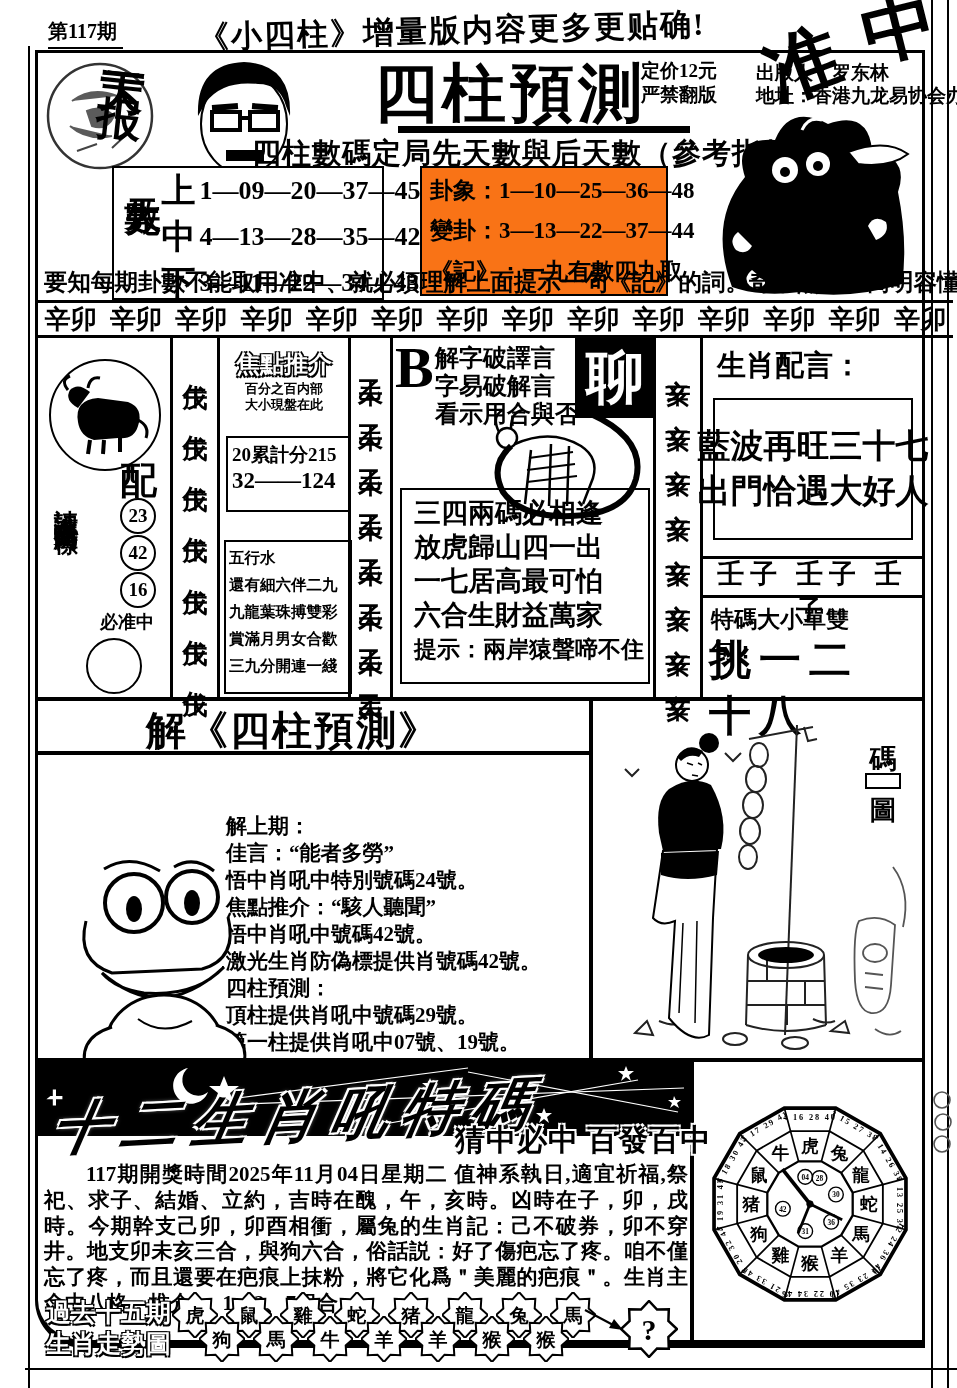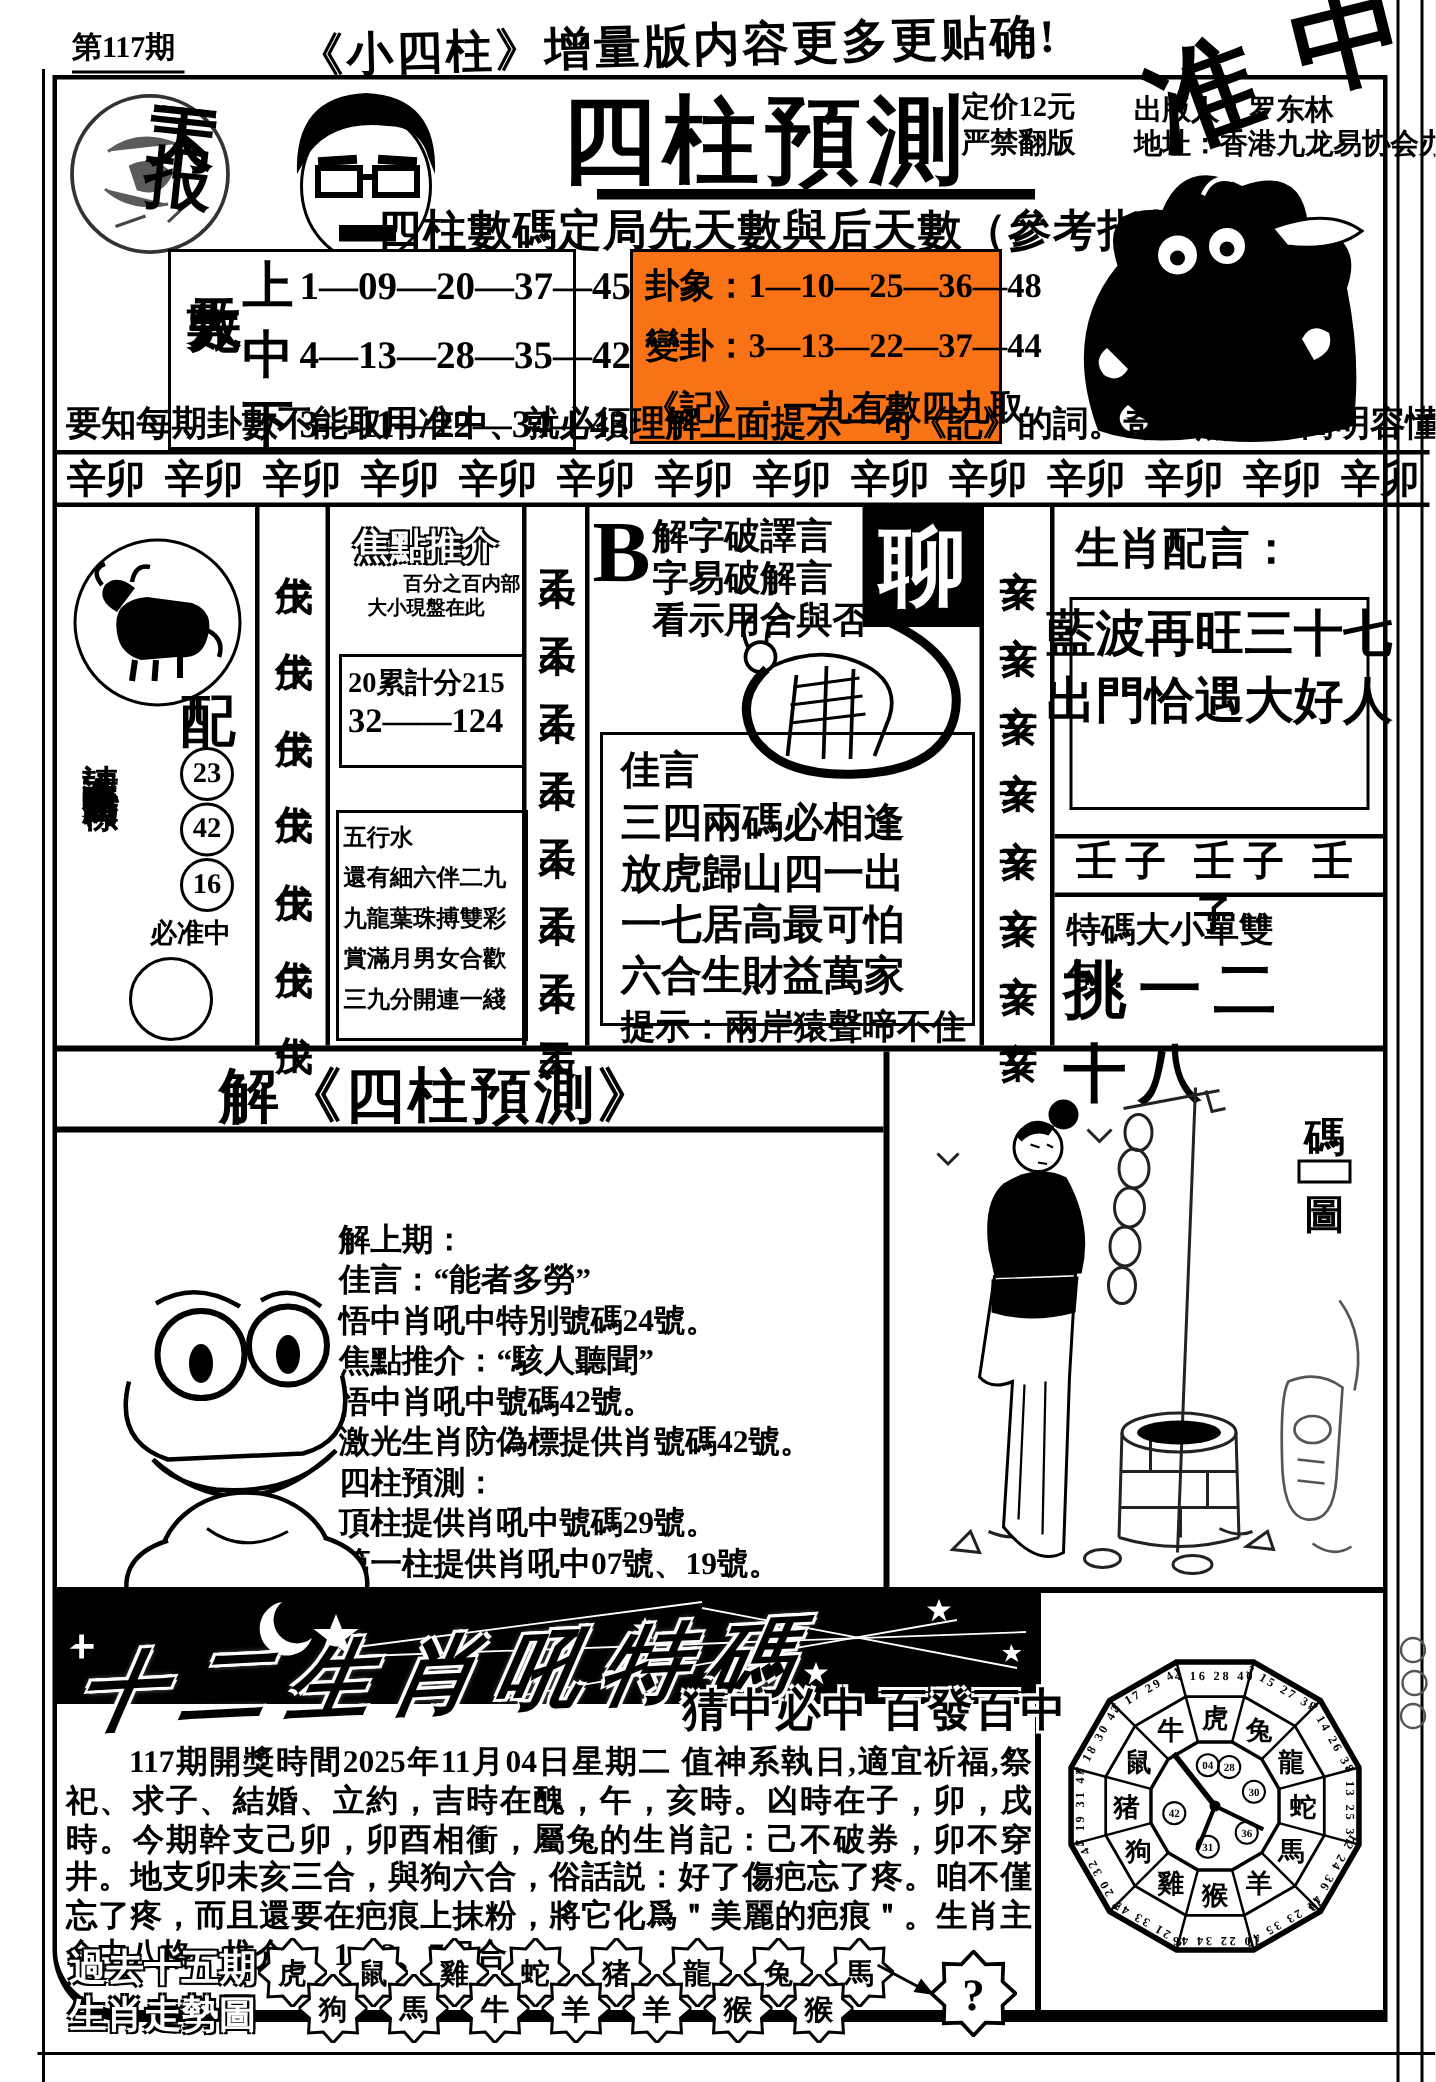--- a/index.html
+++ b/index.html
@@ -58,21 +58,21 @@
   .score-box{border:2px solid #000;font-weight:900;}
   .poem-box{border:2px solid #000;}
   .poem-box div{font-size:15.5px;font-weight:900;white-space:nowrap;}
   .liao-box{background:#000;color:#fff;width:80px;height:80px;display:flex;align-items:center;justify-content:center;
             font-size:58px;font-weight:900;}
   .jiayan-box{border:2px solid #000;padding:6px 12px;box-sizing:border-box;}
   .jiayan-box .t{font-size:26px;font-weight:900;}
   .jiayan-box .ln{font-size:27px;font-weight:900;line-height:34px;white-space:nowrap;}
   .jiayan-box .tip{font-size:23px;font-weight:900;white-space:nowrap;margin-top:2px;}
   .sx-title{font-size:29px;font-weight:900;}
-  .couplet-box{border:2px solid #000;display:flex;flex-direction:column;justify-content:flex-start;align-items:center;}
+  .couplet-box{border:2px solid #000;display:flex;flex-direction:column;justify-content:center;align-items:center;}
   .couplet-box div{font-size:33px;font-weight:900;white-space:nowrap;}
   .renzi{font-size:27px;font-weight:900;text-align:center;letter-spacing:6px;}
   .sp-label{font-size:23px;font-weight:900;}
   .sp-value{font-size:42px;font-weight:900;letter-spacing:8px;}
   
   .solution-box{left:38px;top:701px;width:555px;height:361px;border-right:4px solid #000;box-sizing:border-box;z-index:2;}
   .sol-header{position:absolute;left:0;top:0;width:100%;height:54px;border-bottom:4px solid #000;box-sizing:border-box;}
   .sol-title{position:absolute;left:40px;top:2px;width:430px;text-align:center;font-size:40px;font-weight:900;letter-spacing:2px;}
   .sol-lines{position:absolute;left:188px;top:112px;width:360px;font-size:21px;font-weight:900;line-height:27px;}
   .illus-box{left:593px;top:701px;width:329px;height:361px;z-index:2;}
@@ -243,21 +243,21 @@
         <span class="vpair">戊午</span>
         <span class="vpair">戊午</span>
         <span class="vpair">戊午</span>
         <span class="vpair">戊午</span>
         <span class="vpair">戊午</span>
         <span class="vpair">戊午</span>
       </div>
 
     <div class="gcol gc-borders" style="width:131px;">
       <div class="abs outline-txt" style="left:0;top:10px;width:128px;text-align:center;font-size:24px;font-weight:900;">焦點推介</div>
-      <div class="abs" style="left:0;top:42px;width:128px;text-align:center;font-size:13px;font-weight:900;margin-left:24px;">百分之百内部</div>
+      <div class="abs" style="left:0;top:42px;width:128px;text-align:center;font-size:13px;font-weight:900;">百分之百内部</div>
       <div class="abs" style="left:0;top:58px;width:128px;text-align:center;font-size:13px;font-weight:900;">大小現盤在此</div>
       <div class="abs score-box" style="left:6px;top:98px;width:112px;height:64px;padding:4px 4px;">
         <div style="font-size:19px;">20累計分215</div>
         <div style="font-size:23px;">32——124</div>
       </div>
       <div class="abs poem-box" style="left:4px;top:202px;width:118px;height:138px;padding:6px 3px;">
 
       <div style="margin-bottom:6px;">五行水</div>
           <div style="margin-bottom:6px;">還有細六伴二九</div>
           <div style="margin-bottom:6px;">九龍葉珠搏雙彩</div>
@@ -287,21 +287,20 @@
       </div>
       <div class="abs liao-box" style="left:182px;top:0;">聊</div>
       <svg class="abs" style="left:48px;top:56px;" width="210" height="130" viewBox="0 0 210 130">
         <path d="M150,20 Q205,45 195,85 Q185,120 130,122 Q80,124 62,98 Q48,72 70,52" fill="none" stroke="#000" stroke-width="6"></path>
         <path d="M58,38 q-8,-16 4,-22 M70,34 q0,-16 12,-18" stroke="#000" stroke-width="2.5" fill="none"></path>
         <circle cx="66" cy="44" r="10" fill="none" stroke="#000" stroke-width="2.5"></circle>
         <path d="M74,50 Q110,34 140,52 Q158,64 152,84 L142,110 M90,56 L84,110 M110,50 L108,112 M128,52 L126,112" fill="none" stroke="#000" stroke-width="2.5"></path>
         <path d="M88,64 l44,-6 M86,76 l48,-6 M86,88 l50,-6" stroke="#000" stroke-width="2" fill="none"></path>
       </svg>
       <div class="abs jiayan-box" style="left:7px;top:150px;width:250px;height:196px;">
-        <div class="t">佳言</div>
         <div class="ln">三四兩碼必相逢</div>
         <div class="ln">放虎歸山四一出</div>
         <div class="ln">一七居高最可怕</div>
         <div class="ln">六合生財益萬家</div>
         <div class="tip">提示：兩岸猿聲啼不住</div>
       </div>
     </div>
 
     <div class="gcol gc-borders vcol" style="width:47px;">
 

